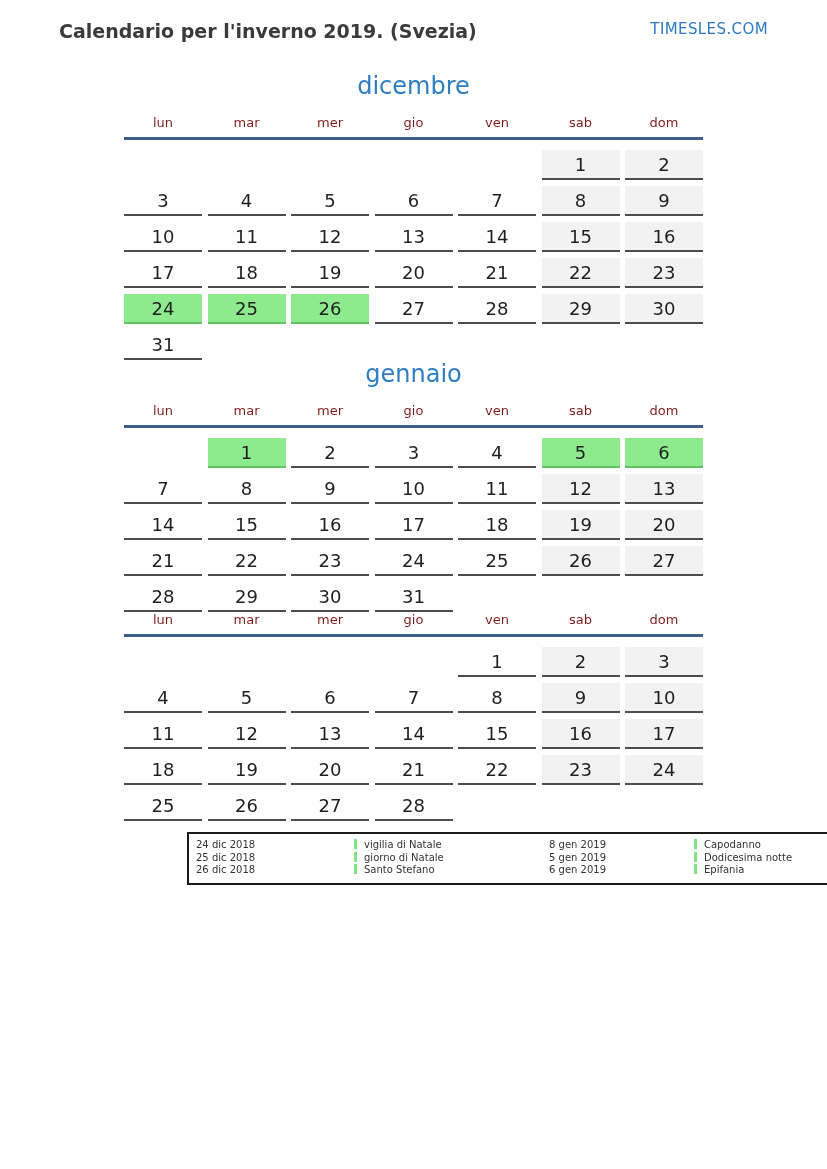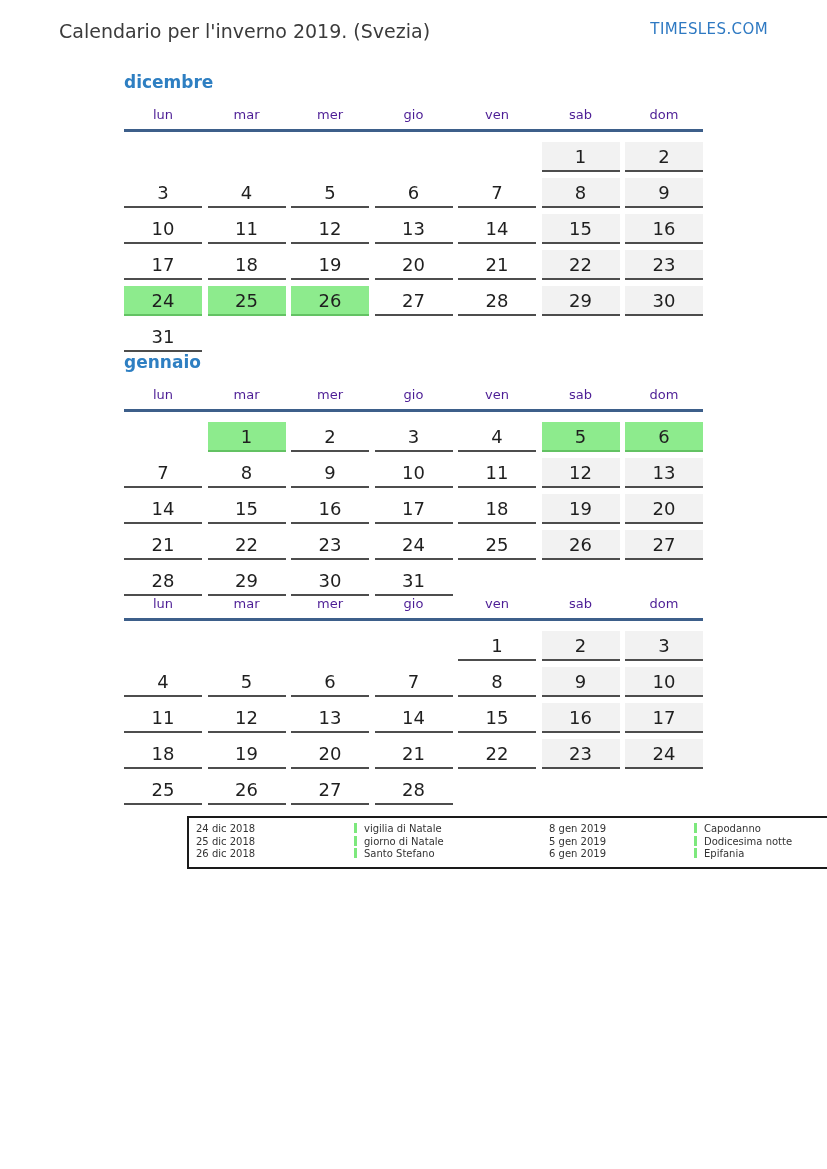--- a/index.html
+++ b/index.html
@@ -2,29 +2,29 @@
 <html><head>
 <meta charset="utf-8">
 <style>
   html,body { margin:0; padding:0; }
   body {
     width:827px; height:1169px; background:#ffffff;
     font-family:"DejaVu Sans", "Liberation Sans", sans-serif;
     position:relative; overflow:hidden;
   }
   .header { padding:20px 59px 0 59px; display:flex; justify-content:space-between; align-items:flex-start; }
-  .page-title { font-size:19px; color:#3b3b3b; font-weight:400; margin:0; }
+  .page-title { font-size:19px; color:#3b3b3b; font-weight:700; margin:0; }
   .brand-link { font-size:15px; color:#2e79c2; text-decoration:none; letter-spacing:0.4px; font-weight:400; }
 
   .calendar { width:579px; margin-left:124px; }
   .month { }
   .month:first-child { margin-top:30px; }
-  .month-title { font-size:17px; font-weight:700; color:#2e7fc2; text-align:left; margin:0 0 15px 0; }
+  .month-title { font-size:24px; font-weight:400; color:#2e7fc2; text-align:center; margin:0 0 15px 0; }
   .weekday-row { display:grid; grid-template-columns:repeat(7,78px); column-gap:5.5px; margin-bottom:7px; }
-  .weekday { text-align:center; font-size:13px; color:#4c1d95; }
+  .weekday { text-align:center; font-size:13px; color:#7f1d1d; }
   .header-line { height:3px; background:#3d5f8a; margin-bottom:10px; }
   .grid { display:grid; grid-template-columns:repeat(7,78px); column-gap:5.5px; row-gap:6px; }
   .cell {
     height:28px; display:flex; align-items:center; justify-content:center;
     font-size:18px; color:#1f1f1f; border-bottom:2px solid #4d4d4d; box-sizing:content-box;
   }
   .cell.we  { background:#f2f2f2; }
   .cell.hol { background:#8deb8d; border-bottom-color:#63c263; }
   .cell.empty { border-bottom:none; background:transparent; }
 

